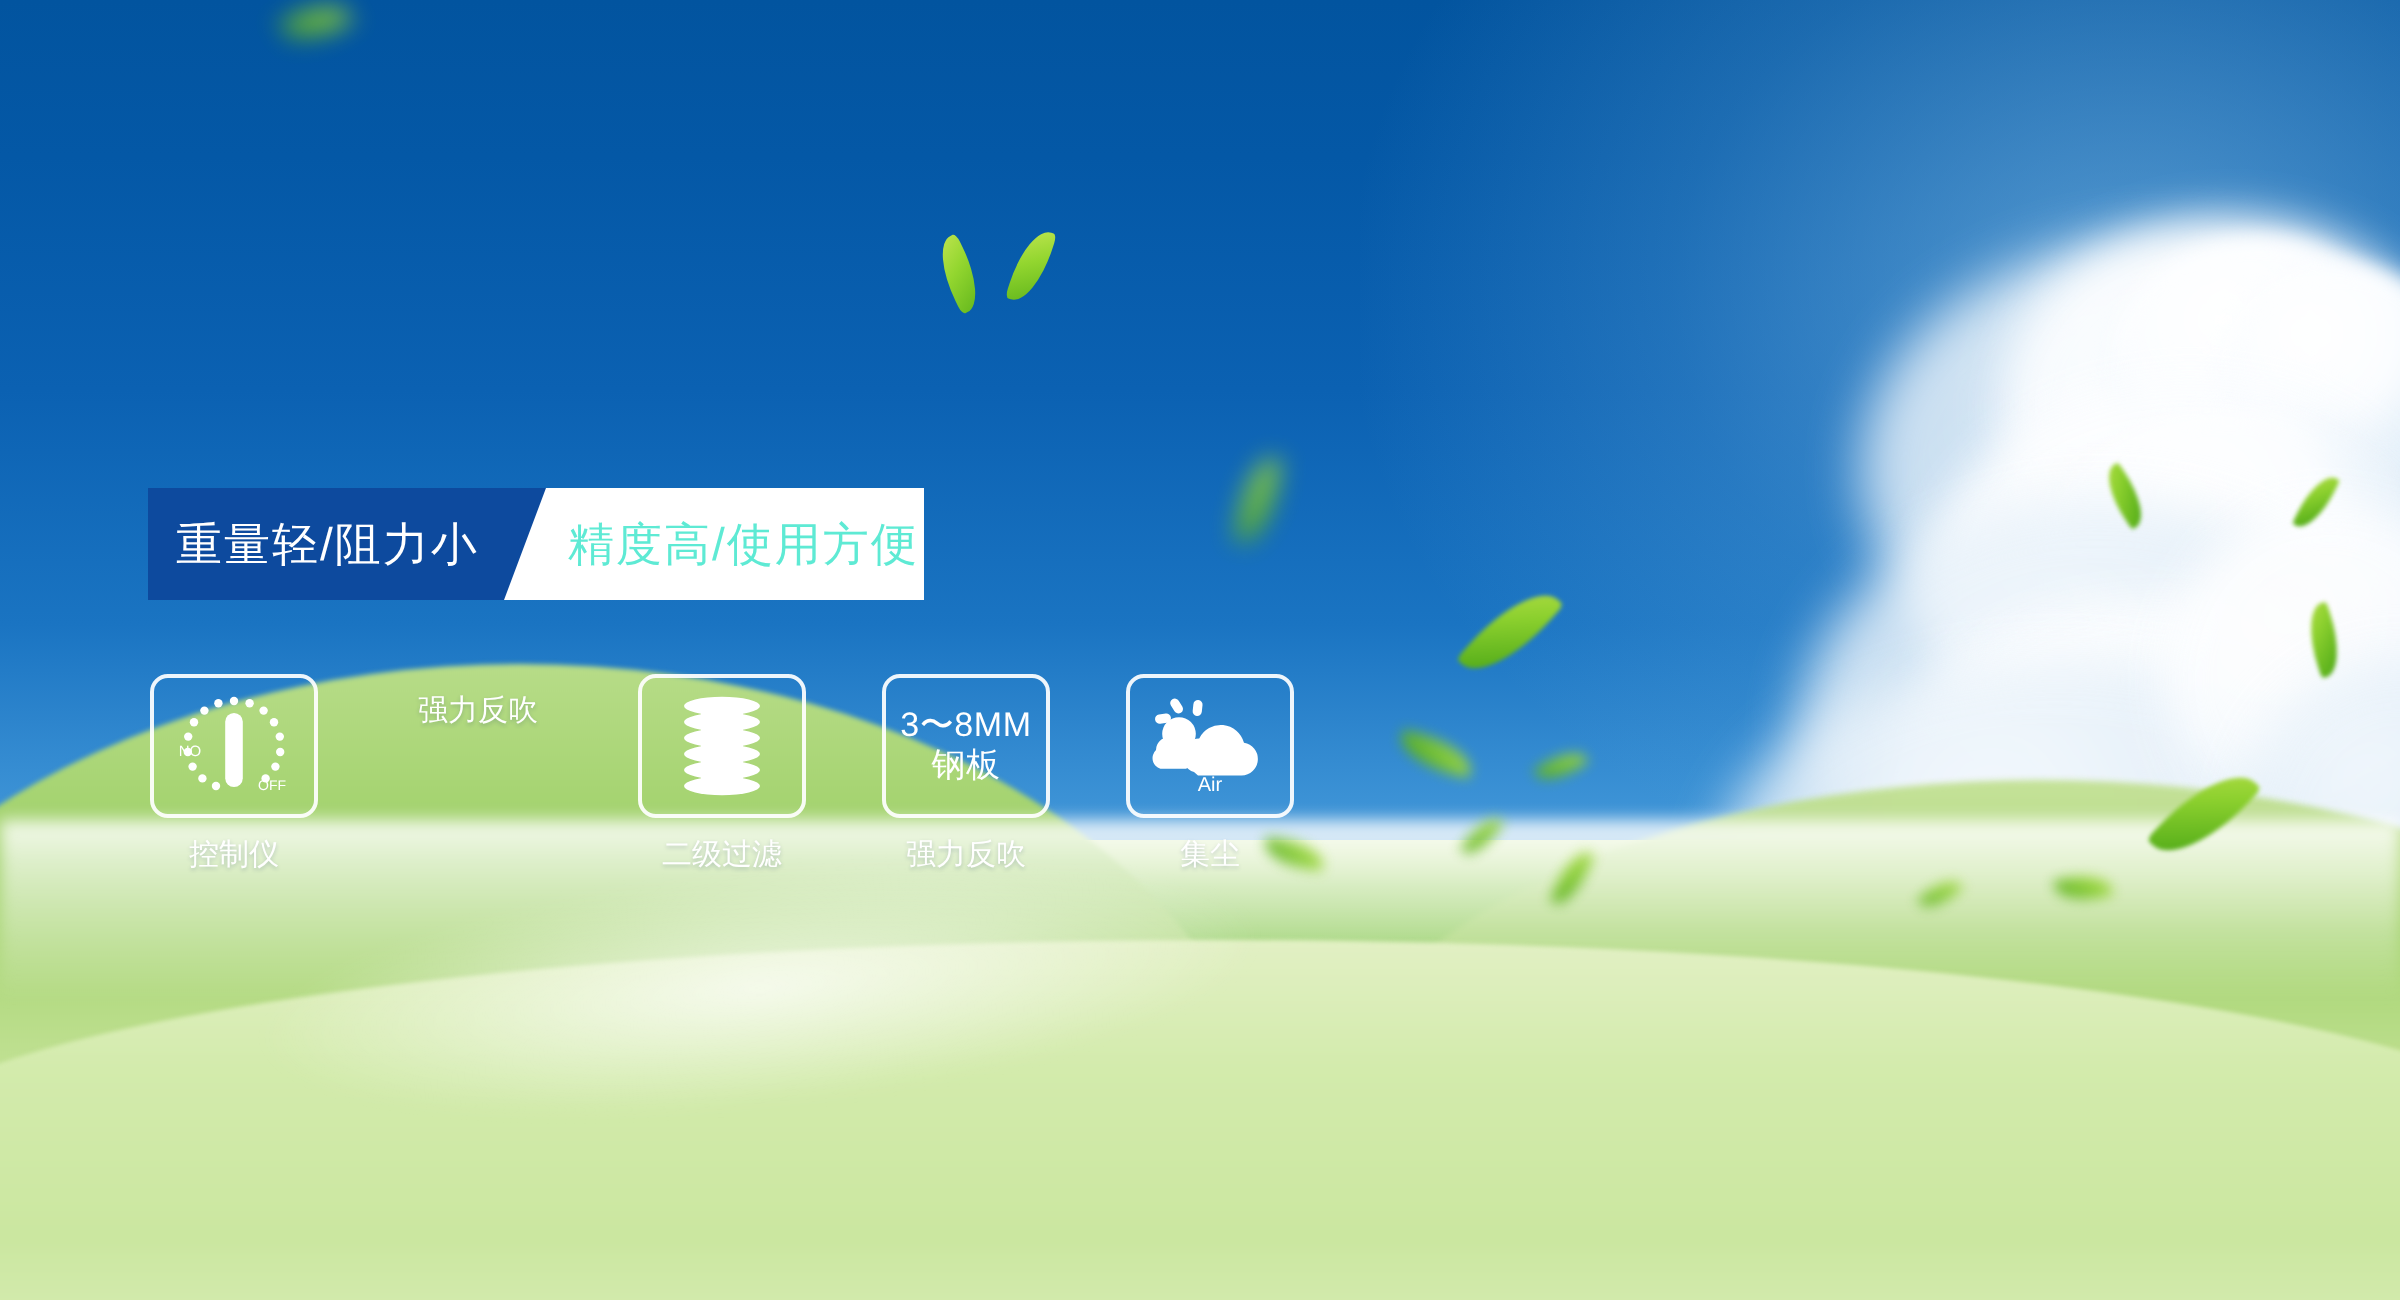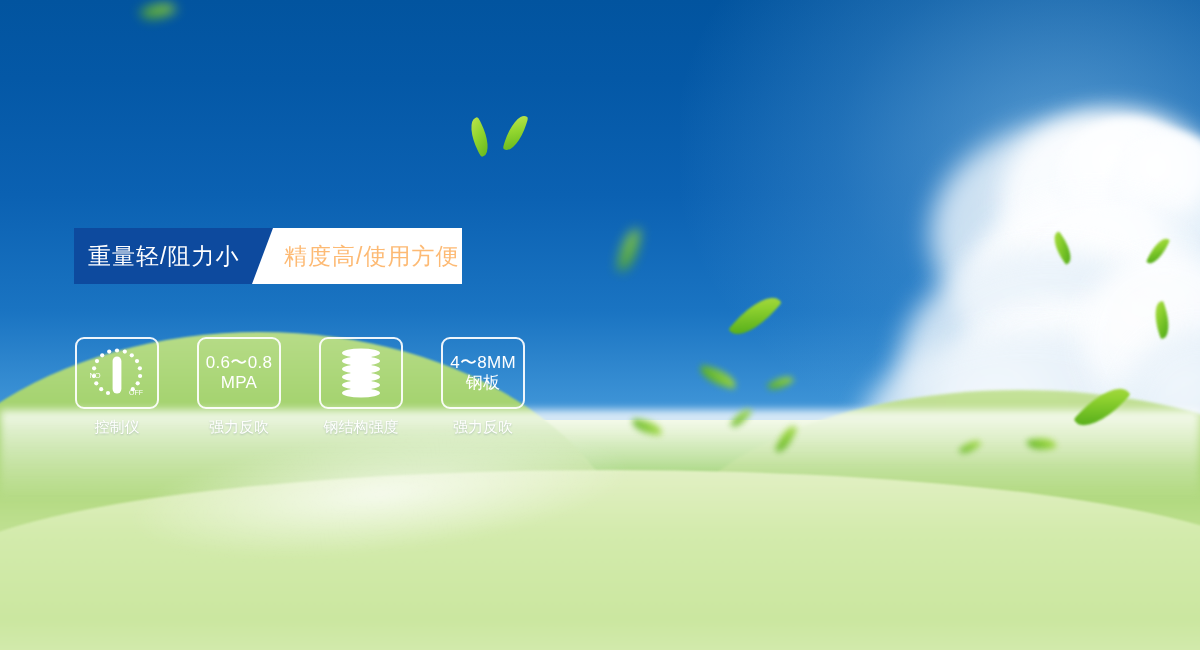--- a/index.html
+++ b/index.html
@@ -129,39 +129,39 @@
   .sprout .blade{
     position:absolute;width:15px;height:38px;
     border-radius:80% 12% 80% 12%;
     background:linear-gradient(150deg,#c3e653 0%,#93d62f 45%,#5fb41b 100%);
   }
   .sprout .blade.l{left:2px;top:6px;transform:rotate(-26deg);}
   .sprout .blade.r{left:38px;top:2px;transform:rotate(18deg);}
 
   
   .subbar{
-    position:absolute;left:74px;top:228px;
+    position:absolute;left:74px;top:244px;
     width:328px;height:56px;
   }
   .subbar .dark{
     position:absolute;left:0;top:0;width:200px;height:56px;
     background:#0d4a9e;
   }
   .subbar .light{
     position:absolute;left:178px;top:0;width:210px;height:56px;
     background:#ffffff;
     clip-path:polygon(21px 0, 210px 0, 210px 56px, 0 56px);
   }
   .subbar .t1{
     position:absolute;left:14px;top:0;height:56px;line-height:56px;
     font-size:23px;color:#ffffff;letter-spacing:1px;white-space:nowrap;
   }
   .subbar .t2{
     position:absolute;left:210px;top:0;height:56px;line-height:56px;
-    font-size:23px;color:#fdba74;letter-spacing:1px;white-space:nowrap;
+    font-size:23px;color:#5eead4;letter-spacing:1px;white-space:nowrap;
   }
 
   
   .features{
     position:absolute;left:74px;top:337px;
     display:flex;gap:36px;
   }
   .feature{width:86px;display:flex;flex-direction:column;align-items:center;}
   .fbox{
     width:84px;height:72px;
@@ -286,55 +286,69 @@
               <rect x="26.6" y="11.5" width="8.8" height="37" rx="4.4"></rect>
               <text x="9" y="31" font-family="'Liberation Sans',sans-serif" font-size="7.5" fill="#ffffff" text-anchor="middle" dominant-baseline="middle">NO</text>
               <text x="50" y="48" font-family="'Liberation Sans',sans-serif" font-size="7" fill="#ffffff" text-anchor="middle" dominant-baseline="middle">OFF</text>
             </g>
           </svg>
         </div>
         <div class="flabel">控制仪</div>
       </div>
 
       <div class="feature">
-        <div class="fbox">
-          <div class="ftext">
-            <div>0.6〜0.8</div>
-            <div>MPA</div>
-          </div>
-        </div>
         <div class="flabel">强力反吹</div>
       </div>
 
       <div class="feature">
         <div class="fbox">
           <svg width="56" height="56" viewBox="0 0 56 56">
             <g fill="#ffffff">
               <rect x="17.5" y="6" width="3" height="44"></rect>
               <rect x="23.5" y="6" width="3" height="44"></rect>
               <rect x="29.5" y="6" width="3" height="44"></rect>
               <rect x="35.5" y="6" width="3" height="44"></rect>
               <ellipse cx="28" cy="8" rx="19" ry="4.6"></ellipse>
               <ellipse cx="28" cy="16" rx="19" ry="4.6"></ellipse>
               <ellipse cx="28" cy="24" rx="19" ry="4.6"></ellipse>
               <ellipse cx="28" cy="32" rx="19" ry="4.6"></ellipse>
               <ellipse cx="28" cy="40" rx="19" ry="4.6"></ellipse>
               <ellipse cx="28" cy="48" rx="19" ry="4.6"></ellipse>
             </g>
           </svg>
         </div>
-        <div class="flabel">钢结构强度</div>
+        <div class="flabel">二级过滤</div>
       </div>
 
       <div class="feature">
         <div class="fbox">
           <div class="ftext">
-            <div>4〜8MM</div>
+            <div>3〜8MM</div>
             <div>钢板</div>
           </div>
         </div>
         <div class="flabel">强力反吹</div>
       </div>
 
+      <div class="feature">
+        <div class="fbox">
+          <svg width="66" height="56" viewBox="0 0 66 56">
+            <g fill="#ffffff">
+
+              <rect x="14" y="4" width="4.6" height="8" rx="2.3" transform="rotate(-32 16.3 8)"></rect>
+              <rect x="24.5" y="5" width="4.6" height="8" rx="2.3" transform="rotate(6 26.8 9)"></rect>
+              <rect x="5.5" y="12" width="8" height="4.6" rx="2.3" transform="rotate(-8 9.5 14.3)"></rect>
+
+              <circle cx="17.5" cy="22" r="8.4"></circle>
+
+              <path d="M6 30 a6.4 6.4 0 0 1 6.4 -6.4 a7.6 7.6 0 0 1 7.2 5.2 a5.4 5.4 0 0 1 1.4 10.6 H8.2 A5.6 5.6 0 0 1 6 30 Z"></path>
+
+              <path d="M25 41 a8.6 8.6 0 0 1 2.6 -16.8 a12 12 0 0 1 22.4 2.2 a8.2 8.2 0 0 1 -1.2 16.3 H27 Z"></path>
+              <text x="33" y="50.5" font-family="'Liberation Sans',sans-serif" font-size="10" fill="#ffffff" text-anchor="middle">Air</text>
+            </g>
+          </svg>
+        </div>
+        <div class="flabel">集尘</div>
+      </div>
 
     </div>
   </div>
 </div>
 
 </body></html>

